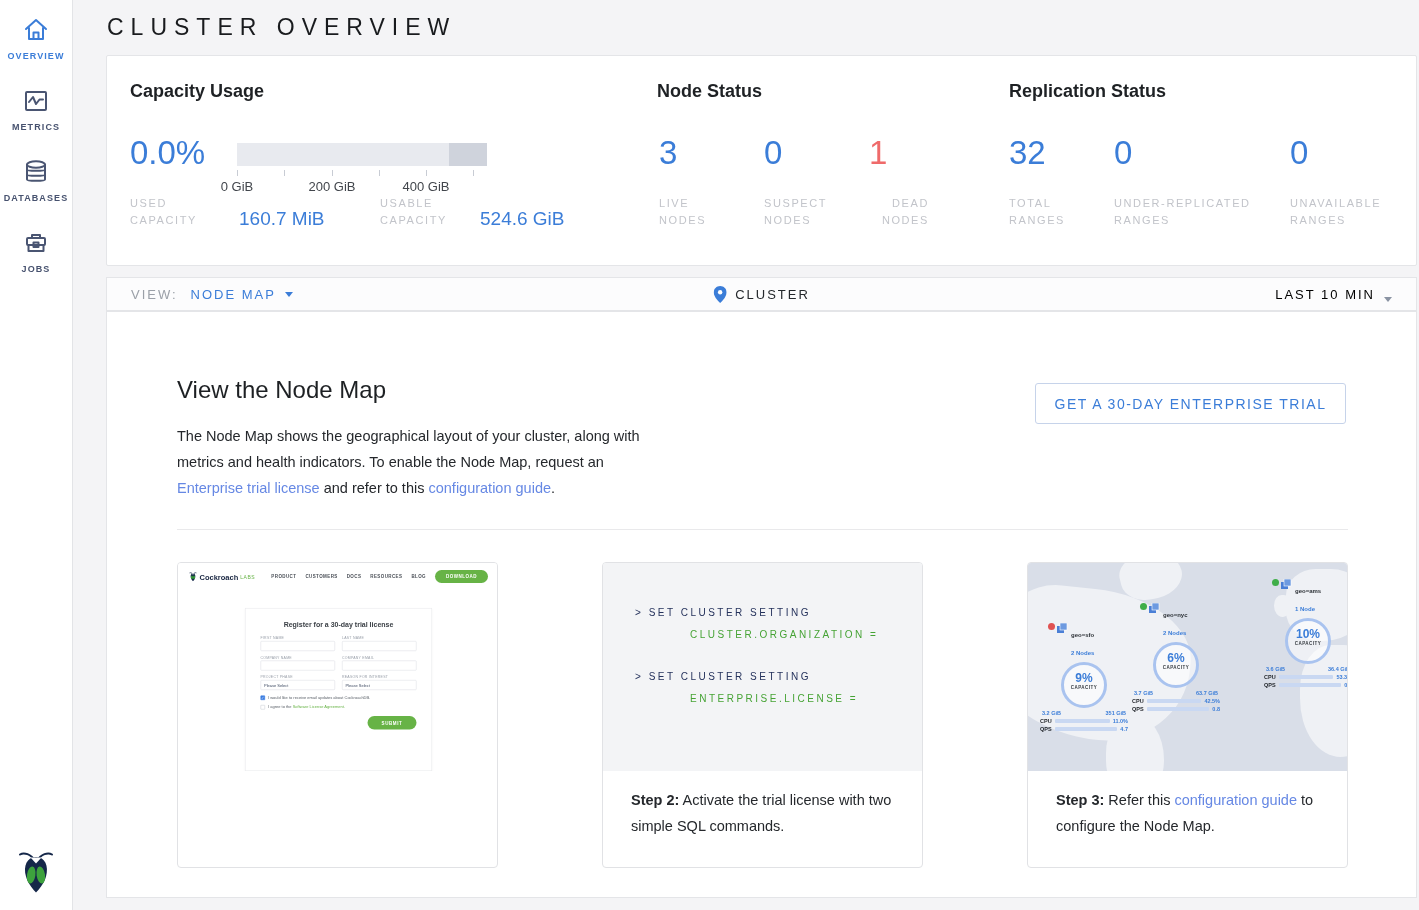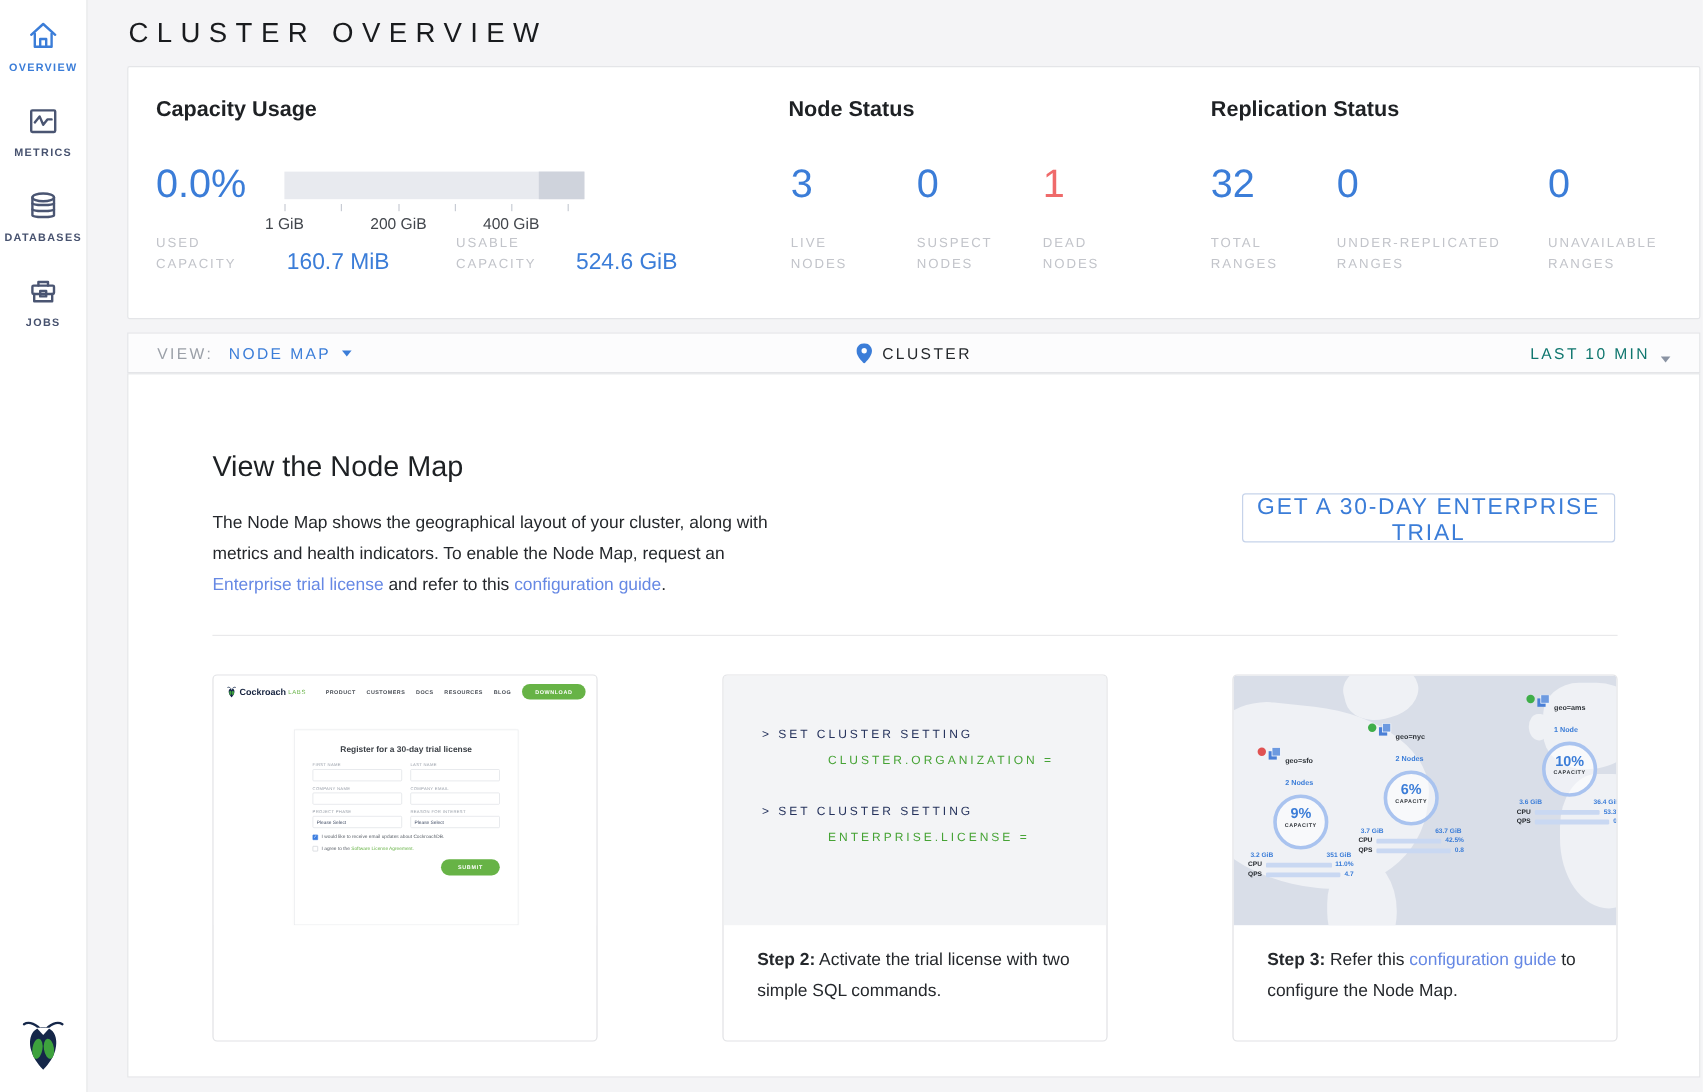--- a/index.html
+++ b/index.html
@@ -68,38 +68,38 @@
     width:0; height:0; display:inline-block; margin-left:9px;
     border-left:4.5px solid transparent; border-right:4.5px solid transparent;
     border-top:5.5px solid currentColor;
   }
   .view-center {
     position:absolute; left:50%; transform:translateX(-50%);
     display:flex; align-items:center; color:#24282c;
   }
   .view-center svg { margin-right:9px; }
   .view-time {
-    margin-left:auto; color:#0f766e; cursor:pointer;
+    margin-left:auto; color:#000000; cursor:pointer;
     display:flex; align-items:flex-end;
   }
   .view-time .caret { color:#8a93a3; }
 
   
   .panel {
     position:absolute; top:311px; left:0; width:1311px; height:587px;
     background:#fff; border:1px solid #e4e5e8;
   }
   .panel-title { position:absolute; left:70px; top:64px; font-size:24px; font-weight:500; color:#1d2023; }
   .panel-desc { position:absolute; left:70px; top:111px; width:472px; font-size:14.5px; line-height:26px; color:#25282c; }
   a.txt-link, .txt-link { color:#6688e4; text-decoration:none; cursor:pointer; }
   .trial-btn {
     position:absolute; right:70px; top:71px; width:311px; height:41px;
     background:#fff; border:1px solid #c6d3ea; border-radius:3px;
-    color:#3b7dd8; font-size:19px; letter-spacing:1.5px;
-    font-family:"Liberation Sans", sans-serif; cursor:pointer;margin-top:28px;
+    color:#3b7dd8; font-size:14px; letter-spacing:1.5px;
+    font-family:"Liberation Sans", sans-serif; cursor:pointer;
   }
   .panel-divider { position:absolute; left:70px; width:1171px; top:217px; height:1px; background:#e9e9eb; }
 
   .steps { position:absolute; left:70px; top:250px; width:1171px; display:flex; justify-content:space-between; }
   .step-card {
     width:321px; height:306px; background:#fff;
     border:1px solid #e1e2e5; border-radius:4px; overflow:hidden;
   }
   .step-img { height:208px; position:relative; overflow:hidden; }
   .step-caption { padding:16px 28px 0; font-size:14.5px; line-height:26px; color:#25282c; }
@@ -258,36 +258,36 @@
 
     <div class="cap-bar">
         <div class="dark-seg"></div>
       </div>
     <span class="tick" style="left:130px;"></span>
     <span class="tick" style="left:177px;"></span>
     <span class="tick" style="left:225px;"></span>
     <span class="tick" style="left:272px;"></span>
     <span class="tick" style="left:319px;"></span>
     <span class="tick" style="left:366px;"></span>
-    <span class="tick-label" style="left:130px;">1 GiB</span>
+    <span class="tick-label" style="left:130px;">0 GiB</span>
     <span class="tick-label" style="left:225px;">200 GiB</span>
     <span class="tick-label" style="left:319px;">400 GiB</span>
 
     <div class="cap-label" style="left:23px; top:139px; width:86px;">USED CAPACITY</div>
     <div class="cap-value" style="left:132px; top:152px;">160.7 MiB</div>
     <div class="cap-label" style="left:273px; top:139px; width:86px;">USABLE CAPACITY</div>
     <div class="cap-value" style="left:373px; top:152px;">524.6 GiB</div>
 
     <h2 class="sec-title" style="left:550px; top:25px;">Node Status</h2>
     <div class="big-num" style="left:552px; top:78px;">3</div>
     <div class="big-num" style="left:657px; top:78px;">0</div>
     <div class="big-num red" style="left:762px; top:78px;">1</div>
     <div class="cap-label" style="left:552px; top:139px; width:70px;">LIVE NODES</div>
     <div class="cap-label" style="left:657px; top:139px; width:72px;">SUSPECT NODES</div>
-    <div class="cap-label" style="left:762px; top:139px; width:60px;">DEAD NODES</div>
+    <div class="cap-label" style="left:762px; top:139px; width:60px;text-align:right;">DEAD NODES</div>
 
     <h2 class="sec-title" style="left:902px; top:25px;">Replication Status</h2>
     <div class="big-num" style="left:902px; top:78px;">32</div>
     <div class="big-num" style="left:1007px; top:78px;">0</div>
     <div class="big-num" style="left:1183px; top:78px;">0</div>
     <div class="cap-label" style="left:902px; top:139px; width:70px;">TOTAL RANGES</div>
     <div class="cap-label" style="left:1007px; top:139px; width:160px;">UNDER-REPLICATED RANGES</div>
     <div class="cap-label" style="left:1183px; top:139px; width:110px;">UNAVAILABLE RANGES</div>
   </section>
 

